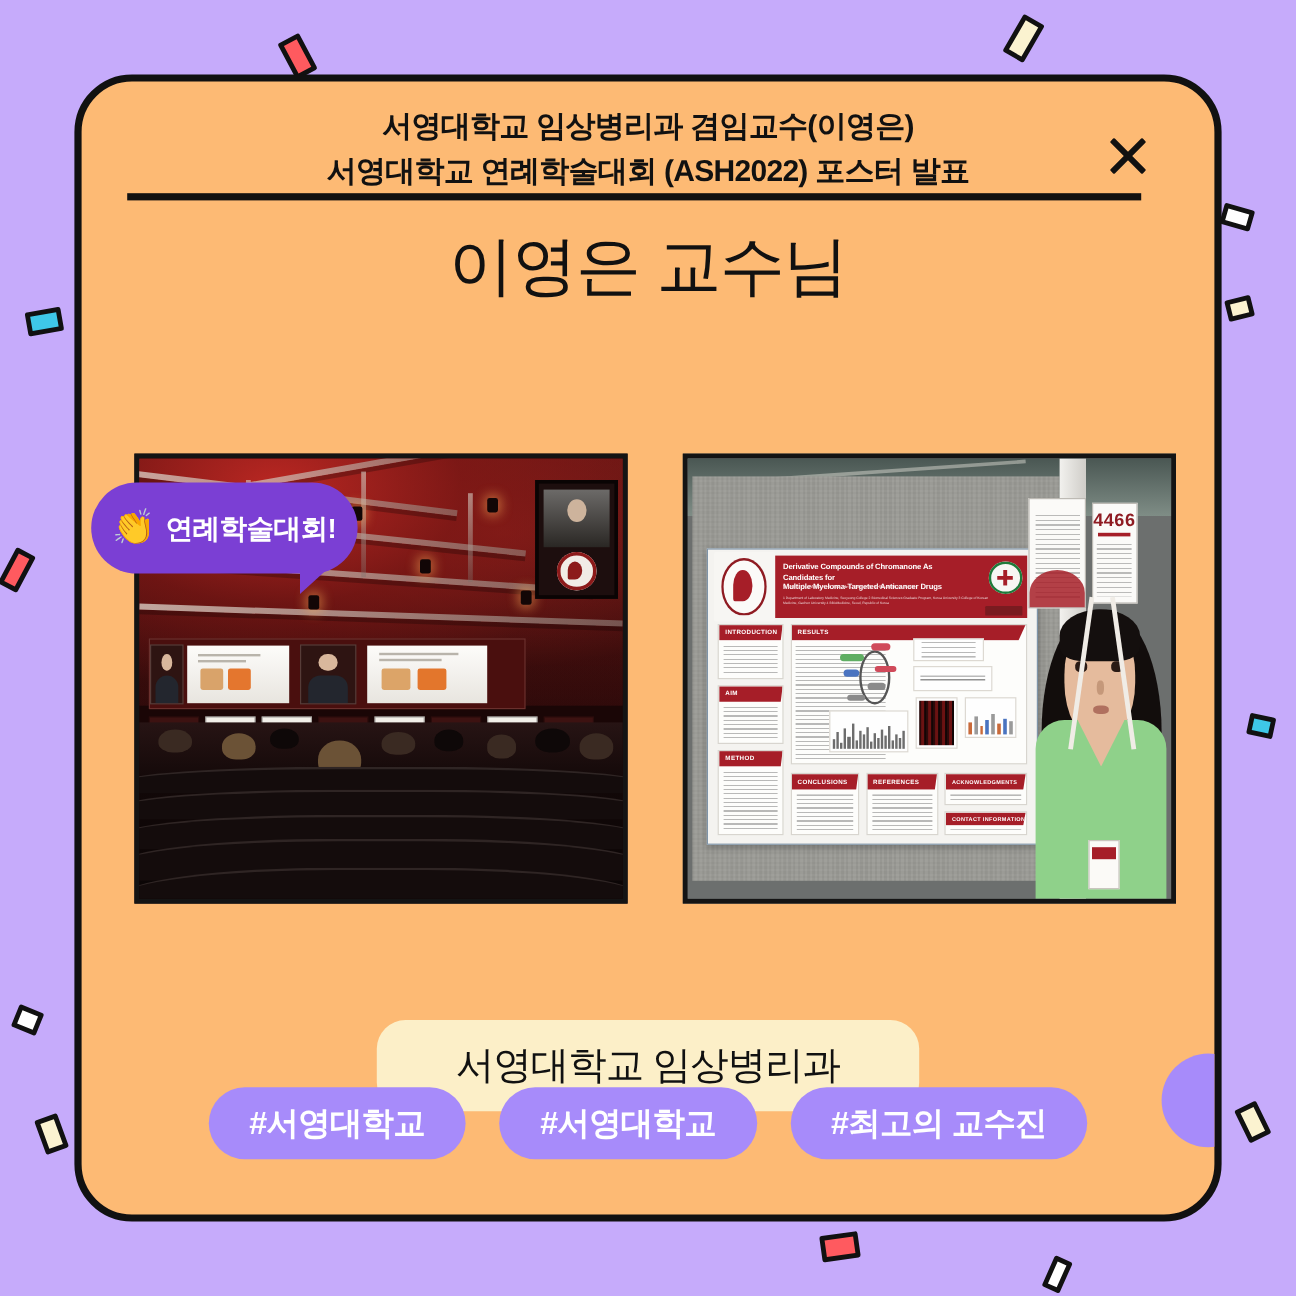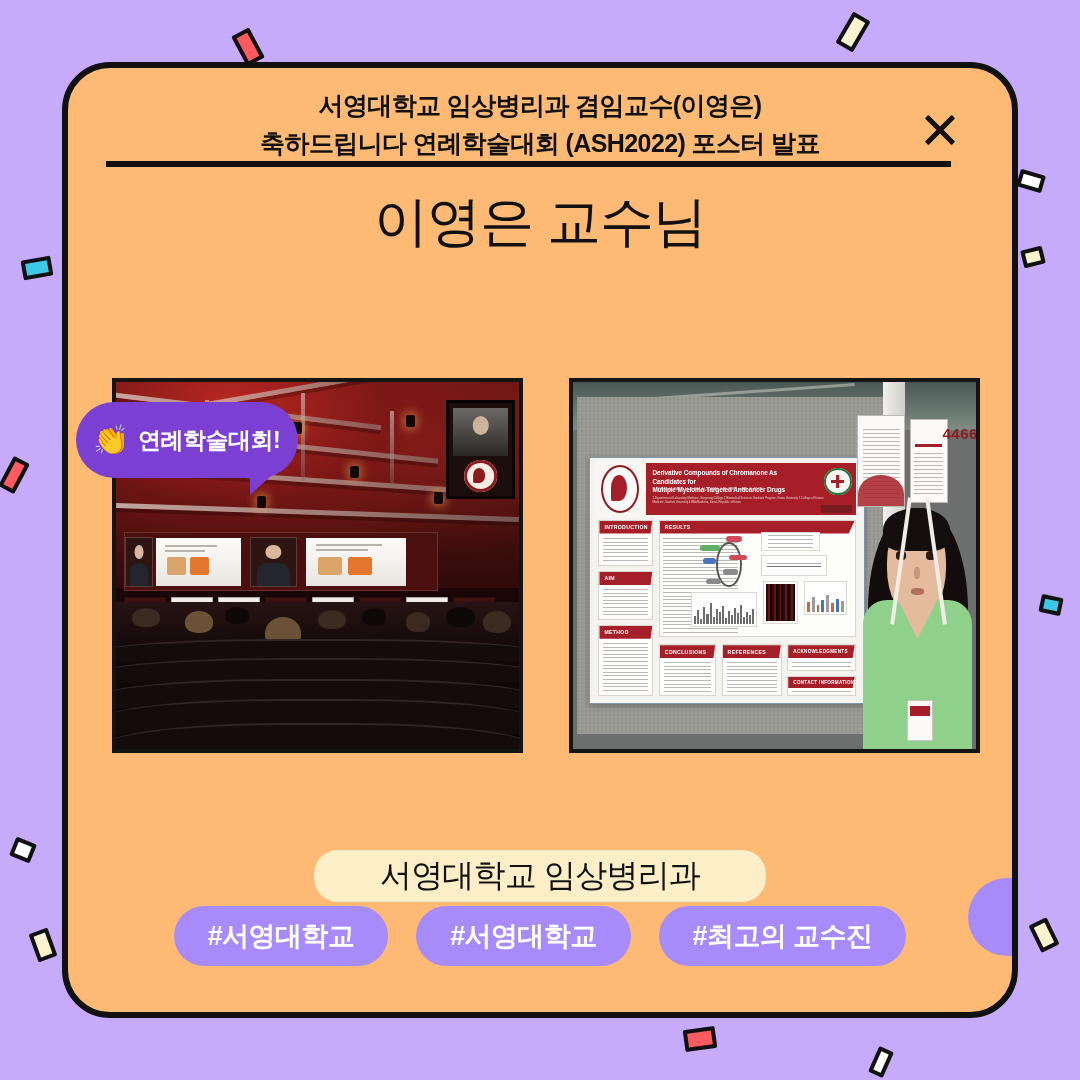--- a/index.html
+++ b/index.html
@@ -364,21 +364,21 @@
   .post-stand {
     position:absolute; left:77%; top:0; width:5.5%; height:100%;
     background:linear-gradient(90deg,#f2f1ee,#cfcdc8);
   }
   .flyer {
     position:absolute; background:#fbfaf8; border:1px solid #bdbab4;
   }
   .flyer-num {
     position:absolute; left:0; top:6%; width:100%;
     text-align:center; color:#8f1b22;
-    font-size:15px; font-weight:bold; letter-spacing:.5px;padding-left:32px;
+    font-size:15px; font-weight:bold; letter-spacing:.5px;
   }
   .flyer-bar { position:absolute; left:12%; width:76%; height:3px; background:#a61e28; }
   .flyer-lines {
     position:absolute; left:10%; right:10%; top:38%; bottom:6%;
     background: repeating-linear-gradient(180deg, rgba(90,90,90,.4) 0 1px, transparent 1px 4px);
   }
   .flyer-arc {
     position:absolute; left:0; bottom:0; width:100%; height:34%;
     background:#a61e28;
     border-radius:80% 80% 0 0 / 100% 100% 0 0;
@@ -430,21 +430,21 @@
   .footer-line {
     position:absolute; top:736px; width:100%; text-align:center;
     font-size:32px; color:#111111; letter-spacing:-0.8px;
   }
   .highlight-wrap {
     position:absolute; top:782px; width:100%; display:flex; justify-content:center;
   }
   .highlight {
     background:#fcefc8;
     border-radius:24px;
-    padding:4px 66px;
+    padding:16px 66px;
     font-size:32px;
     color:#111111;
     letter-spacing:-0.8px;
   }
   .tags {
     position:absolute; top:838px; width:100%;
     display:flex; justify-content:center; gap:28px;
   }
   .tag-pill {
     background:#a78bfa;
@@ -476,21 +476,21 @@
     <div class="confetti" style="left: 1034px; top: 920px; width: 20px; height: 30px; background: rgb(251, 243, 208); transform: rotate(-26deg);"></div>
   </div>
 
 <div class="card">
 
   <div class="blob"></div>
 
   <div class="header">
     <div class="header-lines">
       <div class="header-line">서영대학교 임상병리과 겸임교수(이영은)</div>
-      <div class="header-line">축하드립니다 연례학술대회 (ASH2022) 포스터 발표</div>
+      <div class="header-line">서영대학교 연례학술대회 (ASH2022) 포스터 발표</div>
     </div>
     <div class="close-icon"></div>
     <div class="divider"></div>
   </div>
 
   <div class="subtitle">이영은 교수님</div>
 
   <div class="photos">
 
     <div class="photo photo-left">

